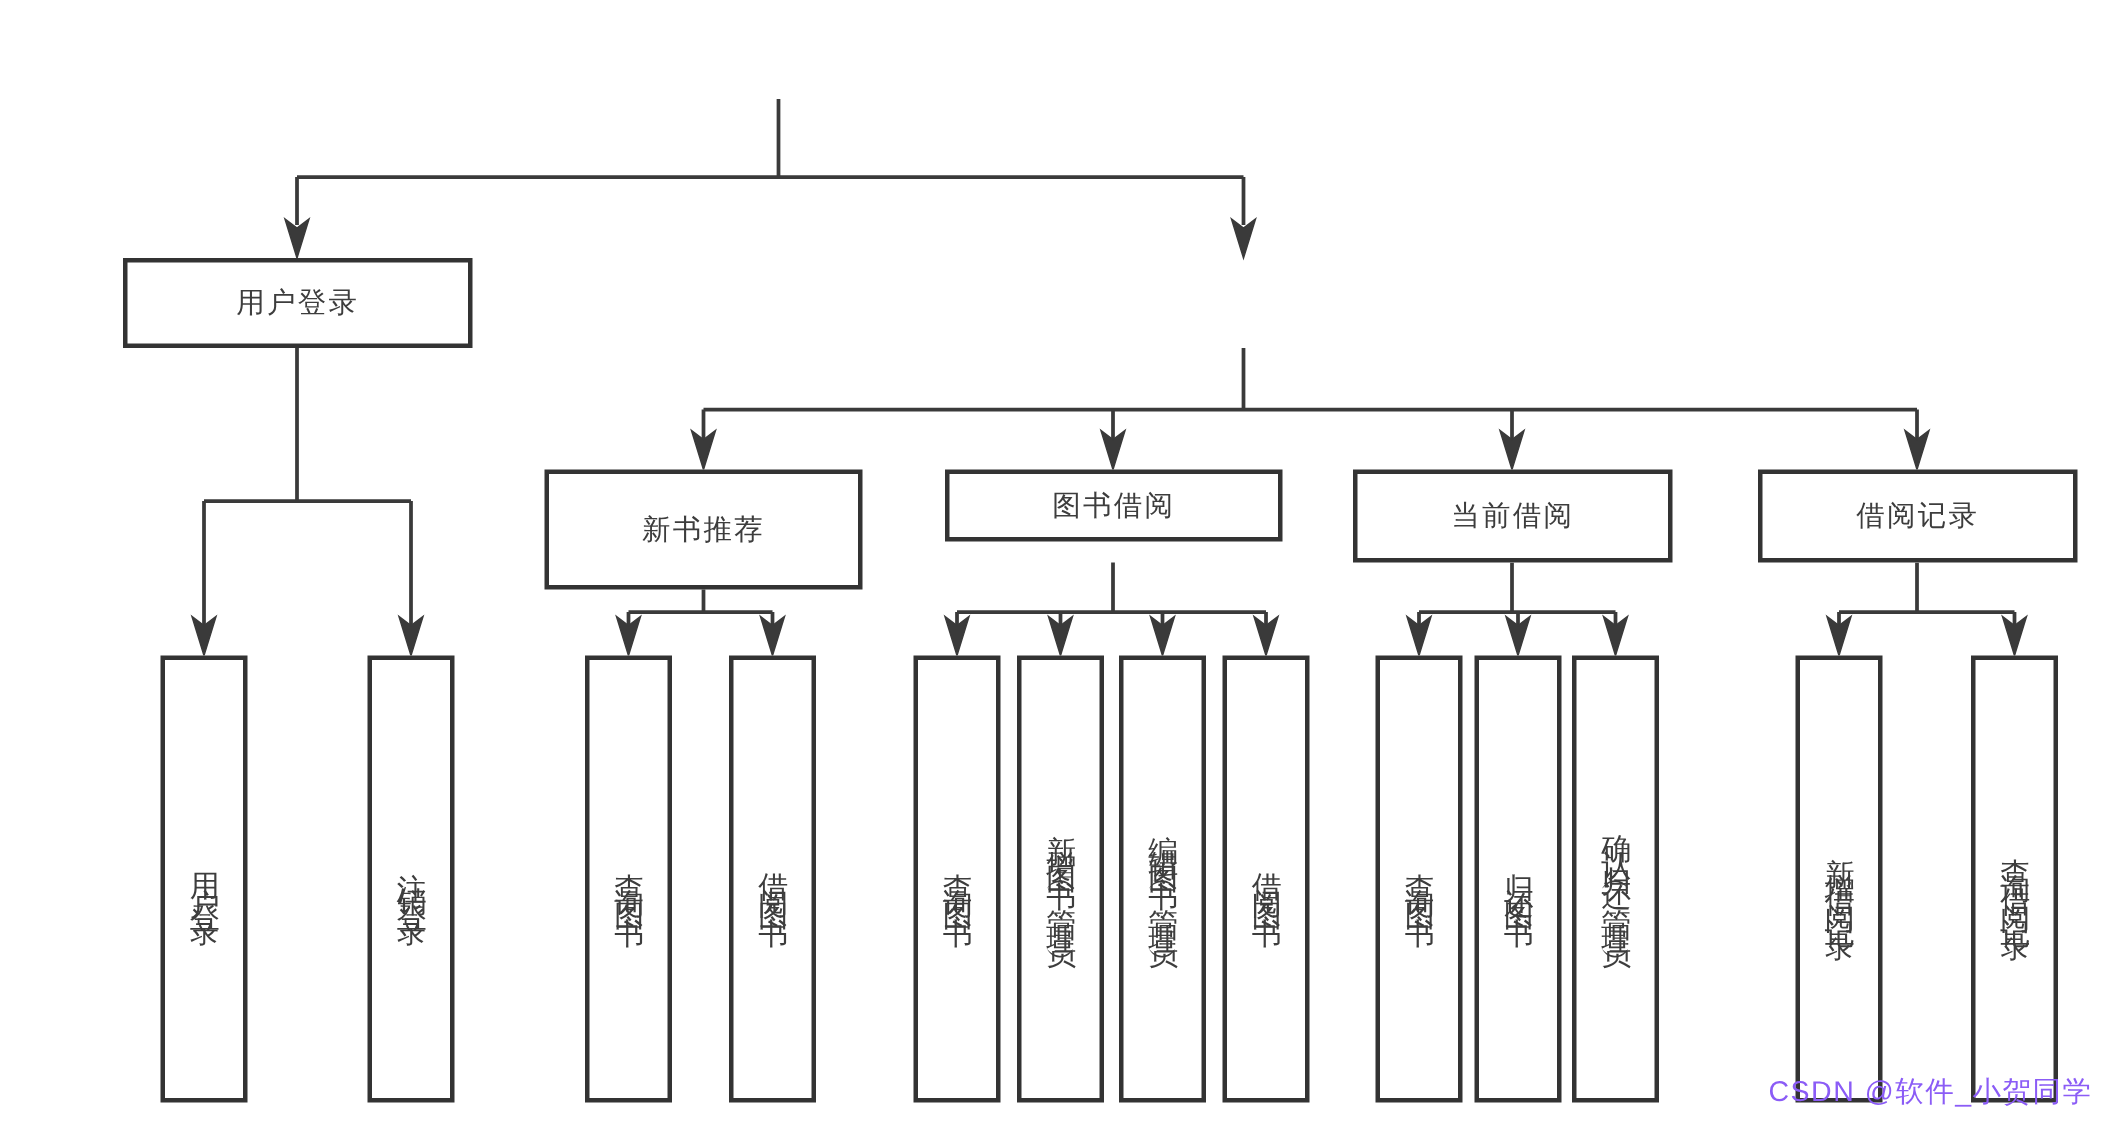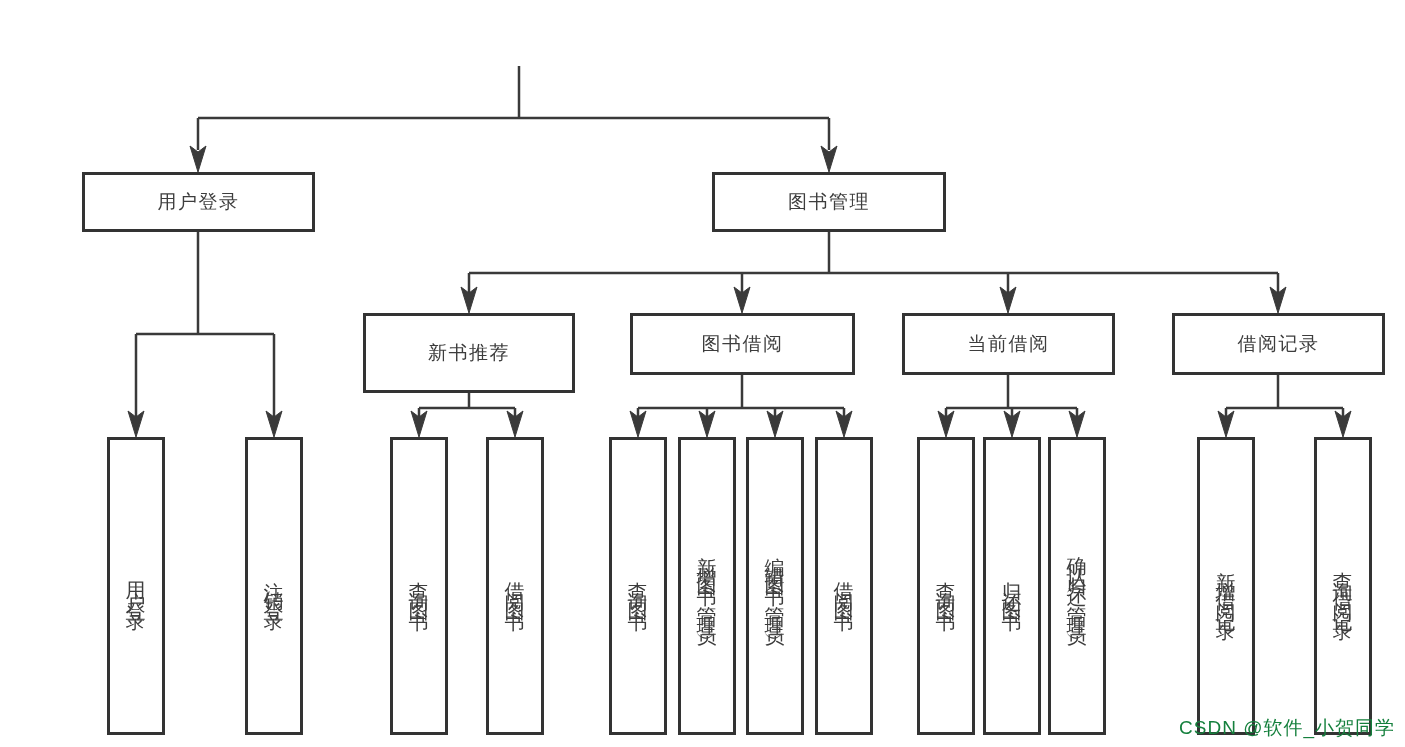--- a/index.html
+++ b/index.html
@@ -16,21 +16,21 @@
     position:absolute; box-sizing:border-box; border:3px solid #333333; background:#ffffff;
     top:437px; width:58px; height:298px;
     writing-mode:vertical-rl; text-orientation:mixed;
     font-size:20px; letter-spacing:10px; text-align:center; line-height:52px;
   }
   svg.connectors { position:absolute; left:0; top:0; width:1405px; height:747px; }
   svg.connectors path { stroke:#3a3a3a; stroke-width:2.5; fill:none; }
   svg.connectors path.ah { fill:#3a3a3a; stroke:#3a3a3a; stroke-width:1; }
   .watermark {
     position:absolute; right:10px; bottom:6px; z-index:5;
-    font-size:19px; letter-spacing:1px; color:#15803d;
+    font-size:19px; letter-spacing:1px; color:#8b5cf6;
   }
 </style>
 </head>
 <body>
 
 <div class="canvas">
 
   <svg class="connectors" viewBox="0 0 1405 747">
     <g>
       <path d="M519 66 V118"></path>
@@ -95,24 +95,23 @@
       <path d="M1226 408 H1343"></path>
       <path d="M1226 408 V419"></path>
       <path class="ah" d="M1226 437 L1218 411 L1226 417 L1234 411 Z"></path>
       <path d="M1343 408 V419"></path>
       <path class="ah" d="M1343 437 L1335 411 L1343 417 L1351 411 Z"></path>
     </g>
   </svg>
 
 
   <div class="box" style="left:82px; top:172px; width:233px; height:60px;">用户登录</div>
-  <div class="box" style="left:712px; top:172px; width:234px; height:60px;">图书管理</div>
 
   <div class="box" style="left:363px; top:313px; width:212px; height:80px;">新书推荐</div>
-  <div class="box" style="left:630px; top:313px; width:225px; height:62px;">图书借阅</div>
+  <div class="box" style="left:630px; top:313px; width:225px; height:48px;">图书借阅</div>
   <div class="box" style="left:1172px; top:313px; width:213px; height:62px;">借阅记录</div>
   <div class="box" style="left:902px; top:313px; width:213px; height:62px;">当前借阅</div>
 
   <div class="leaf" style="left:107px;">用户登录</div>
   <div class="leaf" style="left:245px;">注销登录</div>
 
   <div class="leaf" style="left:390px;">查询图书</div>
   <div class="leaf" style="left:486px;">借阅图书</div>
 
   <div class="leaf" style="left:609px;">查询图书</div>

